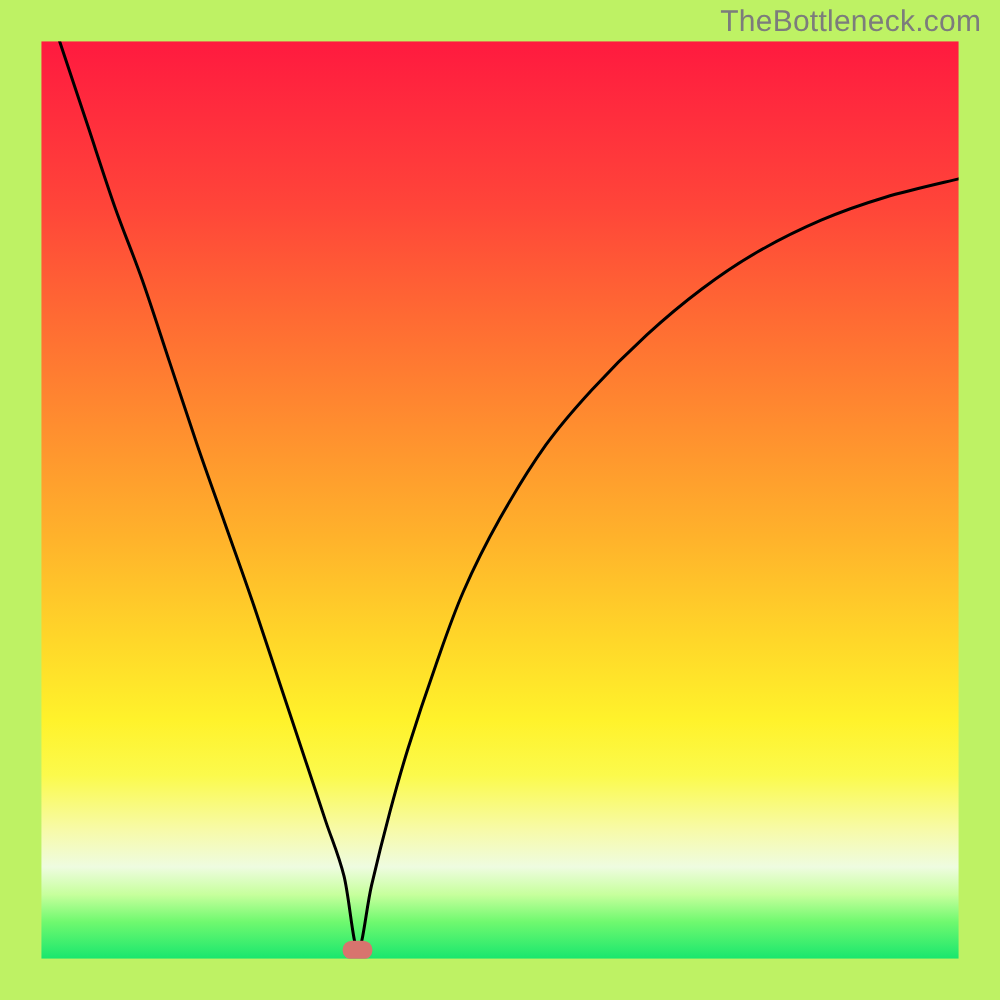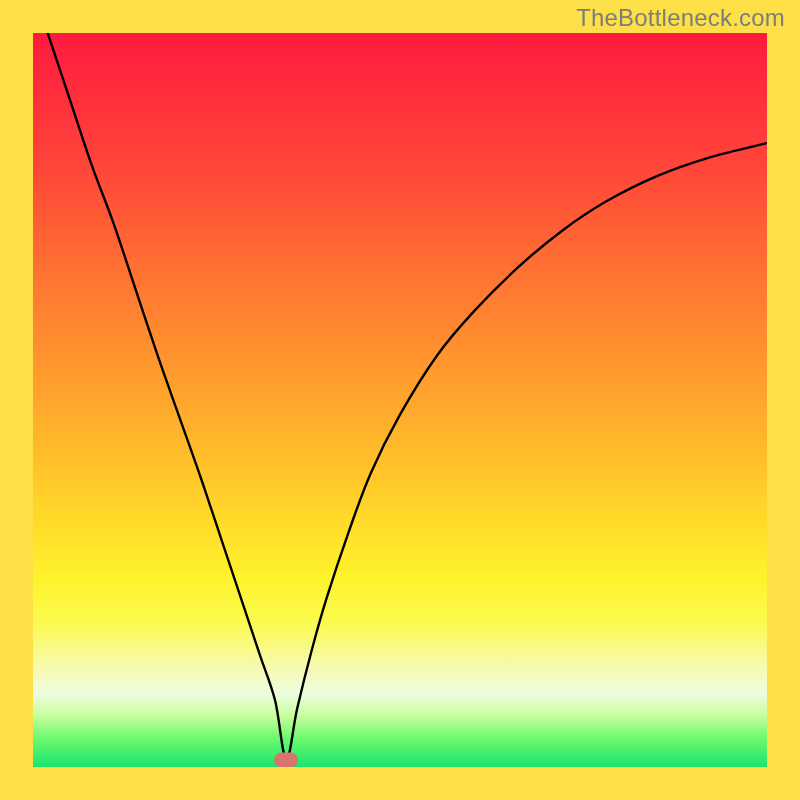--- a/index.html
+++ b/index.html
@@ -10,21 +10,21 @@
     overflow: hidden;
     background: #000;
     font-family: Arial, Helvetica, sans-serif;
   }
   .frame {
     position: absolute;
     top: 0;
     left: 0;
     width: 800px;
     height: 800px;
-    background: #fde047;
+    background: #bef264;
   }
   .plot {
     position: absolute;
     top: 33px;
     left: 33px;
     width: 734px;
     height: 734px;
     overflow: hidden;
   }
   .gradient {

